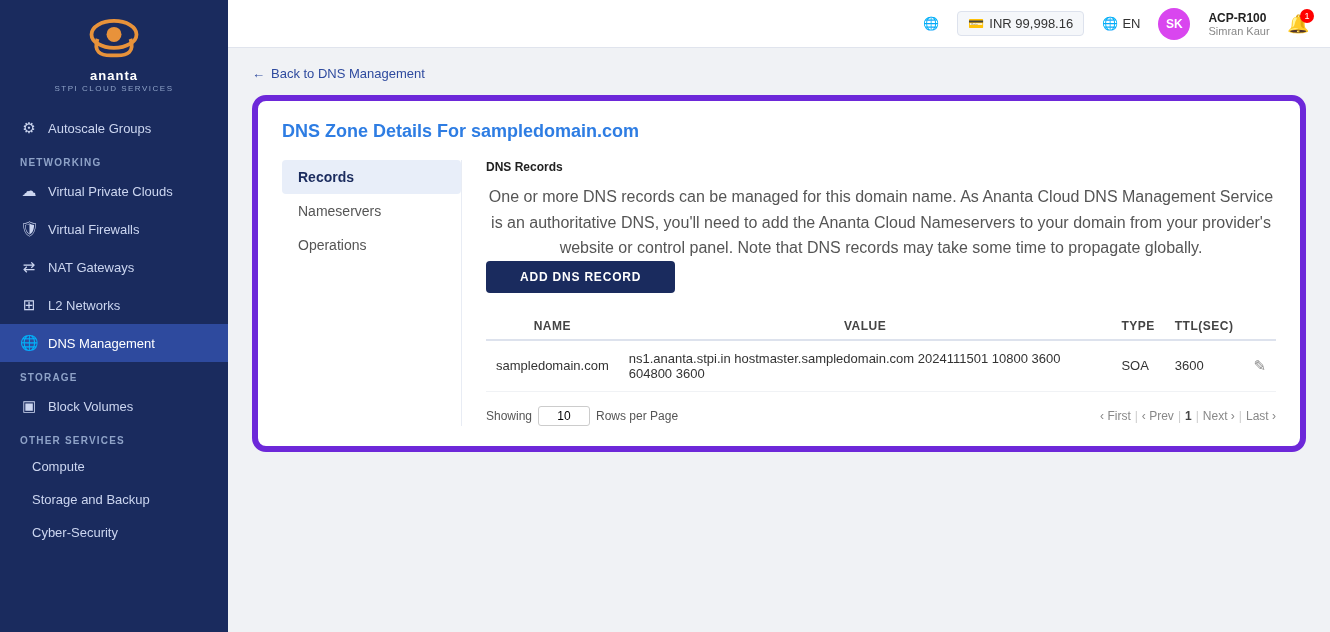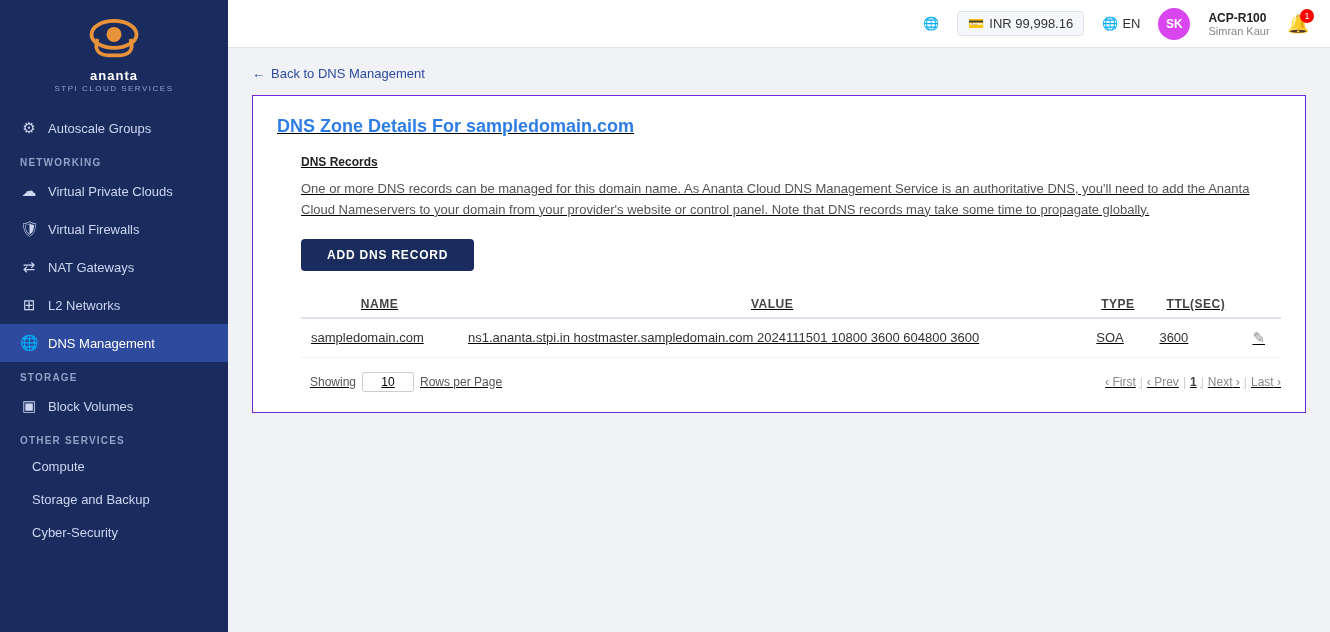--- a/index.html
+++ b/index.html
@@ -137,24 +137,23 @@
       align-items: center;
       gap: 6px;
       font-size: 13px;
       color: #2e4a9e;
       cursor: pointer;
       margin-bottom: 14px;
       text-decoration: none;
     }
     .page-card {
       background: #fff;
-      border: 1px solid #6d28d9;
-      border-radius: 0;
+      border: 6px solid #6d28d9;
+      border-radius: 14px;
       padding: 20px 24px;
-      text-decoration: underline;
     }
     .page-title {
       font-size: 18px;
       font-weight: 500;
       color: #333;
       margin-bottom: 18px;
     }
     .page-title span { color: #2e7de3; font-weight: 600; }
 
     .two-col {
@@ -186,30 +185,30 @@
       flex: 1;
       padding-left: 24px;
     }
     .section-title {
       font-size: 12px;
       font-weight: 600;
       color: #222;
       margin-bottom: 10px;
     }
     .section-desc {
-      font-size: 13px;
+      font-size: 16px;
       color: #555;
       line-height: 1.6;
-      margin-bottom: 18px;
+      text-align: center;
     }
     .add-btn {
       background: #1a2b5e;
       color: #fff;
       border: none;
-      padding: 9px 26px;
+      padding: 9px 34px;
       font-size: 12px;
       font-weight: 700;
       letter-spacing: 0.8px;
       border-radius: 4px;
       cursor: pointer;
       margin-bottom: 20px;
       text-transform: uppercase;
     }
 
     
@@ -238,21 +237,20 @@
       align-items: center;
       justify-content: space-between;
       margin-top: 14px;
       font-size: 12px;
       color: #555;
     }
     .rows-per-page {
       display: flex;
       align-items: center;
       gap: 6px;
-      margin-left: 9px;
     }
     .rows-input {
       width: 52px;
       border: 1px solid #ccc;
       border-radius: 3px;
       padding: 2px 6px;
       font-size: 12px;
       text-align: center;
     }
     .page-nav {
@@ -348,20 +346,25 @@
       <span>←</span>
       <span>Back to DNS Management</span>
     </a>
 
     <div class="page-card">
       <div class="page-title">
         <span>DNS Zone Details For </span><span style="color:#2e7de3; font-weight:600;">sampledomain.com</span>
       </div>
 
       <div class="two-col">
+        <div class="left-nav">
+          <div class="left-nav-item active">Records</div>
+          <div class="left-nav-item">Nameservers</div>
+          <div class="left-nav-item">Operations</div>
+        </div>
 
         <div class="right-content">
           <div class="section-title">DNS Records</div>
           <div class="section-desc">One or more DNS records can be managed for this domain name. As Ananta Cloud DNS Management Service is an authoritative DNS, you'll need to add the Ananta Cloud Nameservers to your domain from your provider's website or control panel. Note that DNS records may take some time to propagate globally.</div>
           <button class="add-btn">ADD DNS RECORD</button>
 
           <table class="dns-table">
             <thead>
               <tr>
                 <th>NAME</th>

